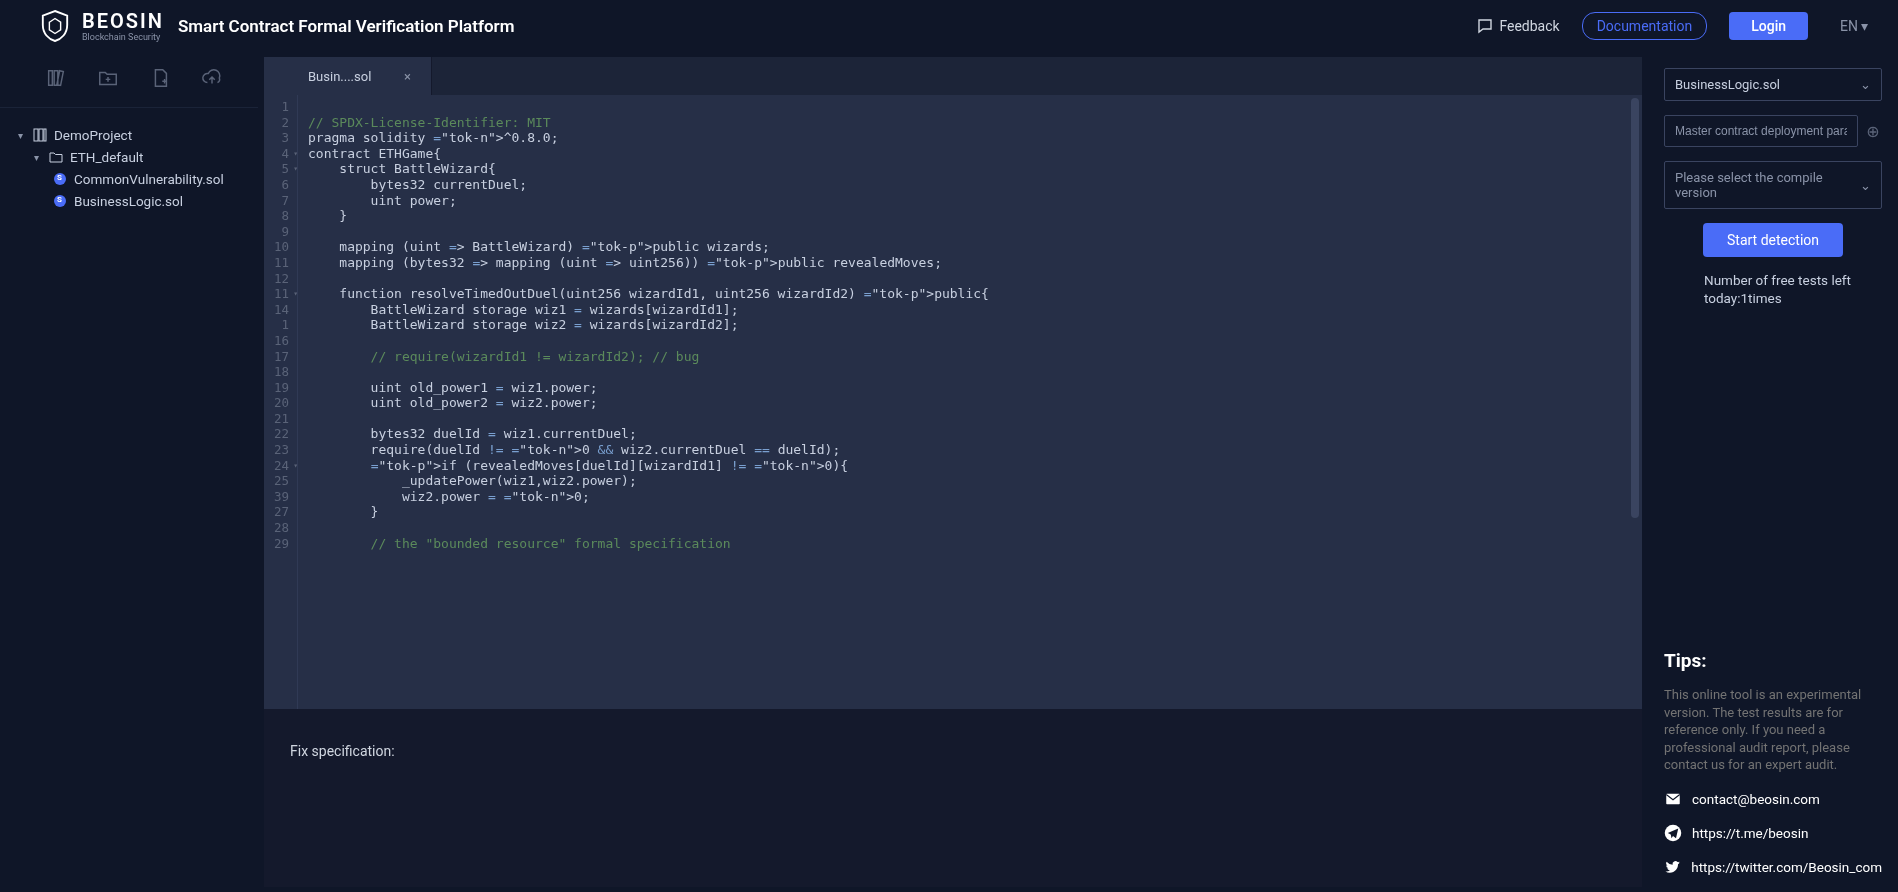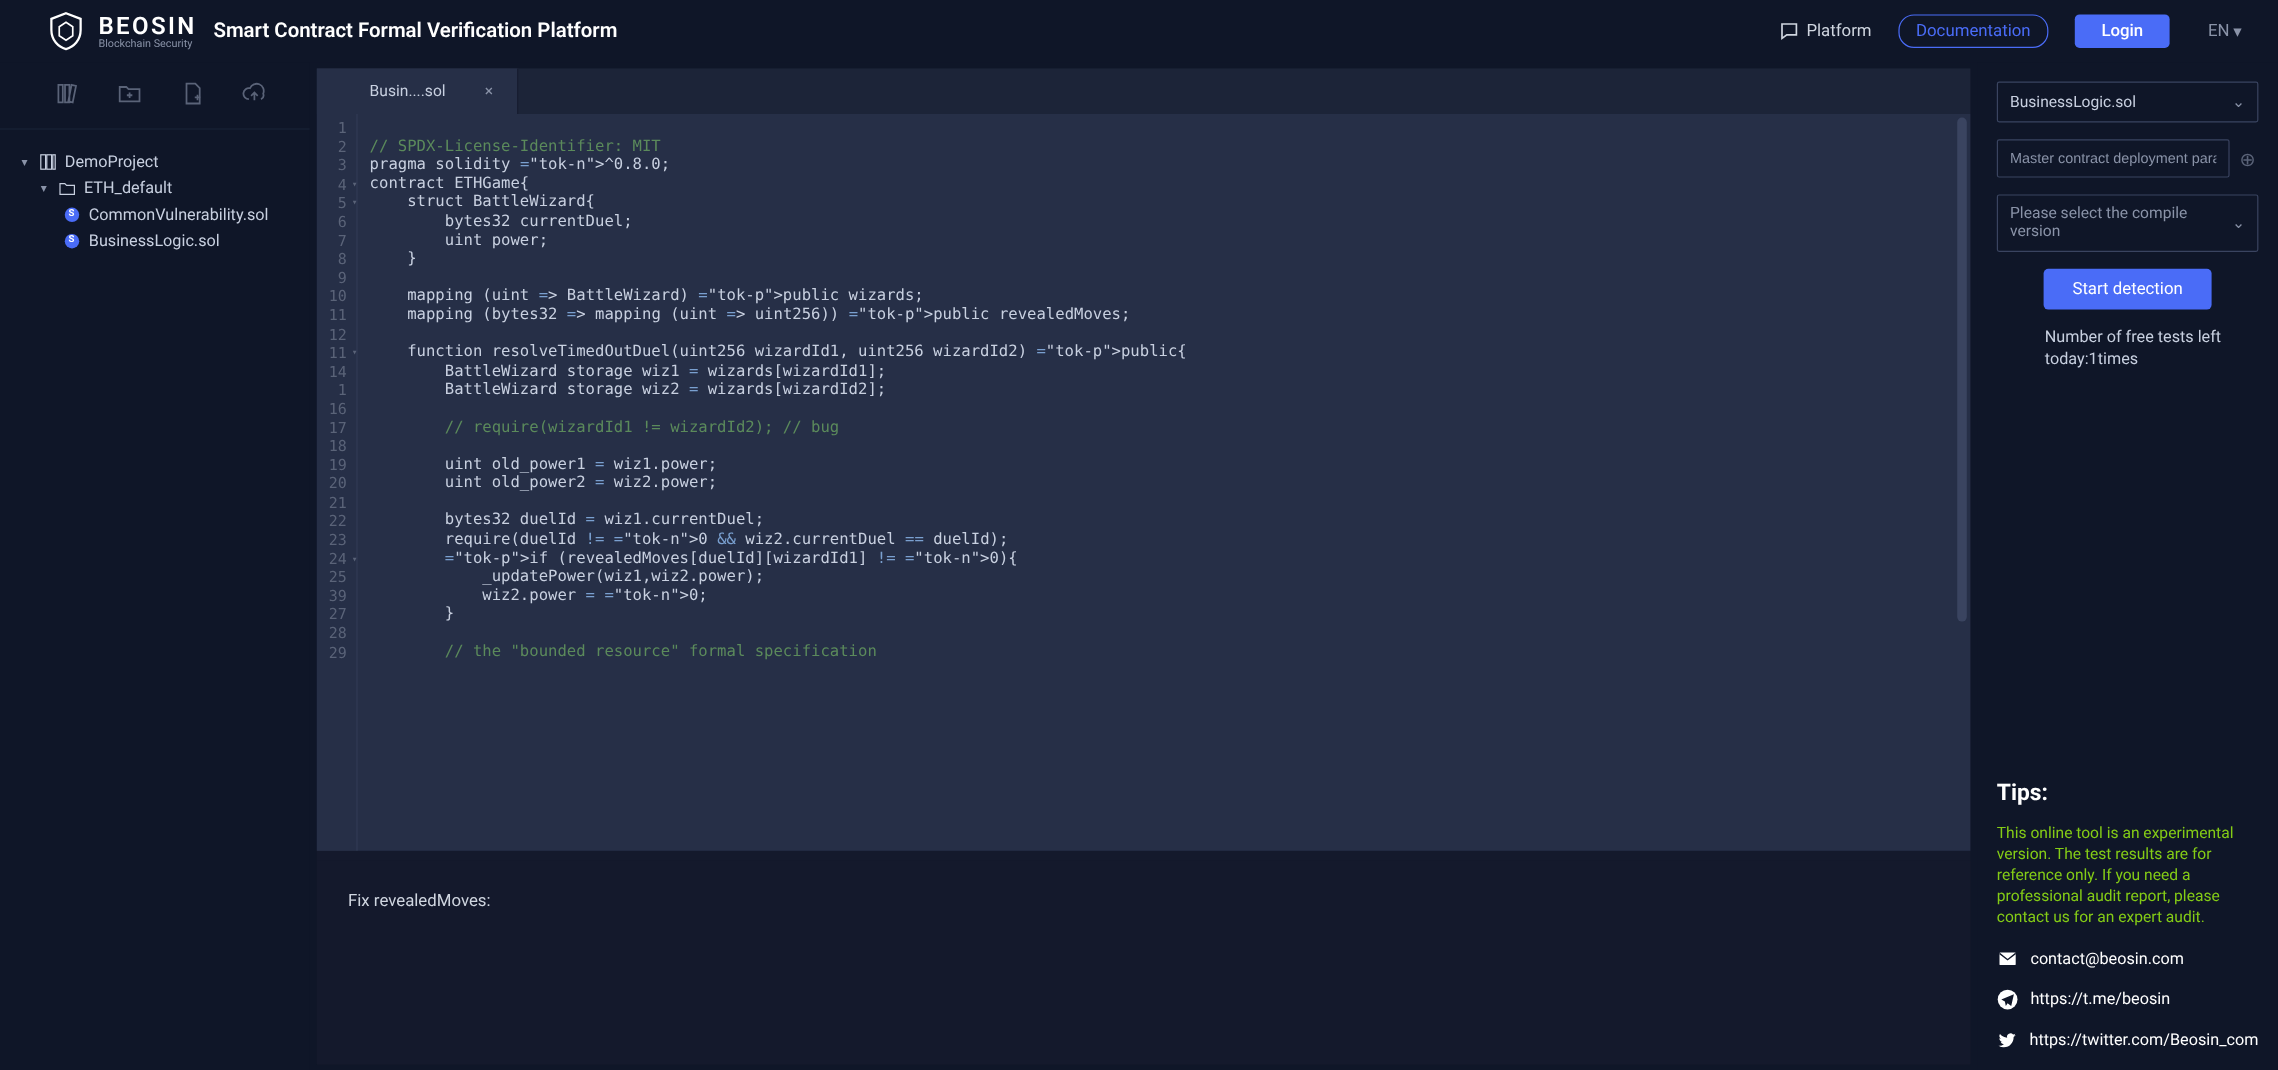--- a/index.html
+++ b/index.html
@@ -74,21 +74,21 @@
 .sel, .inp { width:100%; background:transparent; border:1px solid #3a4460; color:#8a93a8; padding:8px 10px; border-radius:2px; font-size:13px; }
 .sel { display:flex; justify-content:space-between; align-items:center; cursor:pointer; }
 .sel .val { color:#c8d0e0; }
 .param-row { display:flex; align-items:center; gap:6px; }
 .param-row .inp { flex:1; font-size:12px; }
 .plus-icon { color:#5a6378; cursor:pointer; font-size:16px; width:18px; text-align:center; }
 .start-btn { background:#4a6cf7; color:#fff; padding:9px 24px; border-radius:4px; cursor:pointer; font-size:14px; align-self:center; }
 .free-tests { font-size:13.5px; color:#c8d0e0; text-align:left; padding-left:40px; line-height:1.35; }
 .right-spacer { flex:1; min-height:150px; }
 .tips-head { font-size:19px; font-weight:700; color:#fff; }
-.tips-body { font-size:13px; color:#84cc16; line-height:1.35; }
+.tips-body { font-size:13px; color:#737373; line-height:1.35; }
 .contact { display:flex; align-items:center; gap:10px; color:#fff; font-size:13.5px; margin-top:2px; }
 .contact svg { width:18px; height:18px; fill:#fff; }
 input::placeholder { color:#8a93a8; }
 </style>
 </head>
 <body>
 
 <div class="header">
   <div class="logo-wrap">
     <svg class="logo-shield" viewBox="0 0 32 36">
@@ -100,21 +100,21 @@
       <span class="logo-sub">Blockchain Security</span>
     </div>
   </div>
   <span class="app-title">Smart Contract Formal Verification Platform</span>
   <div class="header-spacer"></div>
   <div class="header-actions">
     <div class="feedback-link">
       <svg width="16" height="16">
           <path d="M2 2h12v9H6l-4 3V2z" fill="none" stroke="#d0d6e0" stroke-width="1.4"></path>
         </svg>
-      <span>Platform</span>
+      <span>Feedback</span>
     </div>
     <div class="doc-btn">Documentation</div>
     <div class="login-btn">Login</div>
     <div class="lang-sel">
       <span>EN</span>
       <span>▾</span>
     </div>
   </div>
 </div>
 
@@ -210,21 +210,21 @@
           <div class="ln">25</div>
           <div class="ln">39</div>
           <div class="ln">27</div>
           <div class="ln">28</div>
           <div class="ln">29</div>
         </div>
       <div class="code" id="code"><div>&nbsp;</div><div><span class="tok-c">// SPDX-License-Identifier: MIT</span></div><div>pragma solidity <span class<span="" class="tok-o">=</span>"tok-n"&gt;^0.8.0;</div><div>contract ETHGame{</div><div>    struct BattleWizard{</div><div>        bytes32 currentDuel;</div><div>        uint power;</div><div>    }</div><div>&nbsp;</div><div>    mapping (uint <span class="tok-o">=</span>&gt; BattleWizard) <span class<span="" class="tok-o">=</span>"tok-p"&gt;public wizards;</div><div>    mapping (bytes32 <span class="tok-o">=</span>&gt; mapping (uint <span class="tok-o">=</span>&gt; uint256)) <span class<span="" class="tok-o">=</span>"tok-p"&gt;public revealedMoves;</div><div>&nbsp;</div><div>    function resolveTimedOutDuel(uint256 wizardId1, uint256 wizardId2) <span class<span="" class="tok-o">=</span>"tok-p"&gt;public{</div><div>        BattleWizard storage wiz1 <span class="tok-o">=</span> wizards[wizardId1];</div><div>        BattleWizard storage wiz2 <span class="tok-o">=</span> wizards[wizardId2];</div><div>&nbsp;</div><div><span class="tok-c">        // require(wizardId1 != wizardId2); // bug</span></div><div>&nbsp;</div><div>        uint old_power1 <span class="tok-o">=</span> wiz1.power;</div><div>        uint old_power2 <span class="tok-o">=</span> wiz2.power;</div><div>&nbsp;</div><div>        bytes32 duelId <span class="tok-o">=</span> wiz1.currentDuel;</div><div>        require(duelId <span class="tok-o">!=</span> <span class<span="" class="tok-o">=</span>"tok-n"&gt;0 <span class="tok-o">&amp;&amp;</span> wiz2.currentDuel <span class="tok-o">==</span> duelId);</div><div>        <span class<span="" class="tok-o">=</span>"tok-p"&gt;if (revealedMoves[duelId][wizardId1] <span class="tok-o">!=</span> <span class<span="" class="tok-o">=</span>"tok-n"&gt;0){</div><div>            _updatePower(wiz1,wiz2.power);</div><div>            wiz2.power <span class="tok-o">=</span> <span class<span="" class="tok-o">=</span>"tok-n"&gt;0;</div><div>        }</div><div>&nbsp;</div><div><span class="tok-c">        // the "bounded resource" formal specification</span></div></div>
       <div class="editor-scrollbar"></div>
     </div>
     <div class="fix-panel">
-      <span>Fix revealedMoves:</span>
+      <span>Fix specification:</span>
     </div>
   </div>
 
   <div class="right">
     <div class="sel">
       <span class="val">BusinessLogic.sol</span>
       <span>⌄</span>
     </div>
     <div class="param-row">
       <input class="inp" placeholder="Master contract deployment parameters" style="">

